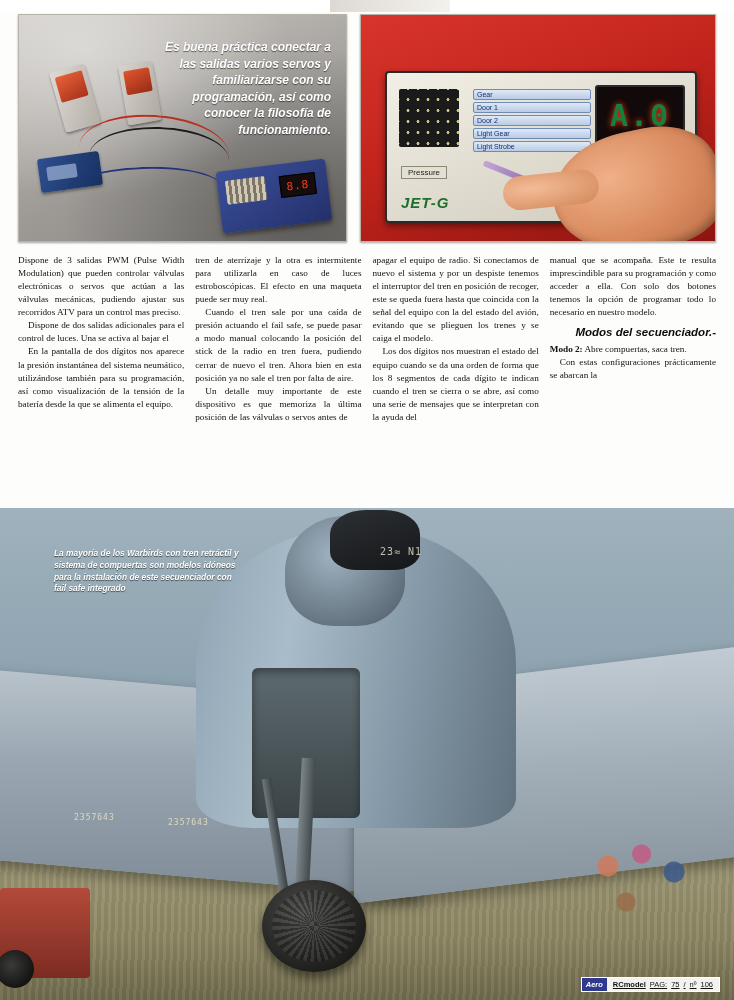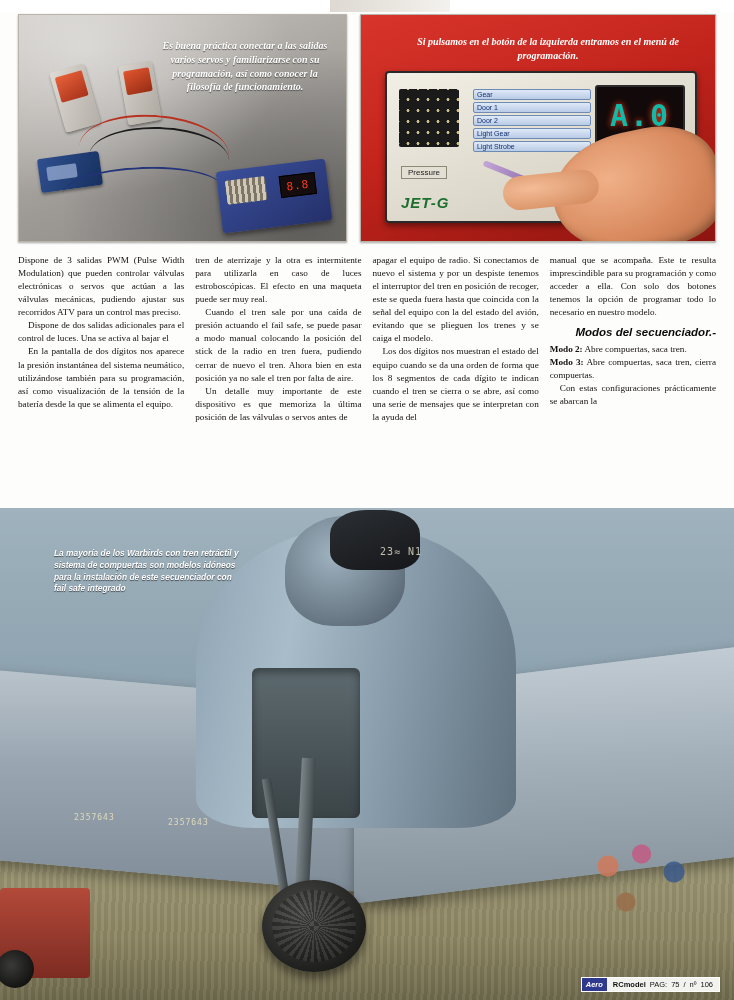--- a/index.html
+++ b/index.html
@@ -102,21 +102,21 @@
     border: 2px solid #2a2a2a;
     border-radius: 4px;
     box-shadow: 0 3px 6px rgba(0,0,0,.45);
   }
   .seq-label {
     position: absolute; right: 10px; top: 12px;
     width: 86px; height: 56px;
     background: #120a0a; border: 2px solid #2b2b2b; border-radius: 3px;
     display: flex; align-items: center; justify-content: center;
   }
-  .seq-label span { color: #14b8a6; font-family: "DejaVu Sans Mono", monospace; font-size: 30px; font-weight: bold; letter-spacing: 2px; text-shadow: 0 0 6px #ff3a1a; }
+  .seq-label span { color: #15803d; font-family: "DejaVu Sans Mono", monospace; font-size: 30px; font-weight: bold; letter-spacing: 2px; text-shadow: 0 0 6px #ff3a1a; }
   .seq-rows { position: absolute; left: 86px; top: 16px; width: 118px; }
   .seq-rows div {
     font-size: 7px; color: #10306f; background: linear-gradient(#dfe9f7,#b9cbe6);
     border: 1px solid #6d8bb5; margin-bottom: 2px; padding: 1px 3px; border-radius: 2px;
     font-family: "Liberation Sans", sans-serif;
   }
   .seq-pins { position: absolute; left: 12px; top: 16px; width: 60px; height: 58px;
     background: #1a1a1a; border-radius: 2px;
     background-image: radial-gradient(#c9bd88 1.4px, transparent 1.6px);
     background-size: 10px 11px; background-position: 4px 5px; }
@@ -141,27 +141,27 @@
   .tool {
     position: absolute; left: 120px; bottom: 62px;
     width: 70px; height: 6px;
     background: linear-gradient(90deg,#c3a5d6,#7d5fa0);
     transform: rotate(22deg);
     border-radius: 3px;
   }
 
   .caption {
     position: absolute;
-    font-family: Liberation Serif, serif;
+    font-family: Liberation Sans, sans-serif;
     font-weight: bold;
     font-style: italic;
-    font-size: 10px;
+    font-size: 12px;
     line-height: 1.38;
     color: #ffffff;
-    text-align: center;
+    text-align: right;
   }
   .caption.left-cap { left: 140px; top: 24px; width: 172px; text-shadow: 0 1px 1px rgba(0,0,0,.55); }
   .caption.right-cap { left: 34px; top: 20px; right: 14px; }
 
   
   .columns {
     position: absolute;
     top: 254px;
     left: 18px;
     right: 18px;
@@ -332,21 +332,21 @@
     font-family: "Liberation Sans", sans-serif;
     font-size: 7.5px;
     border: 1px solid #fff;
   }
   .footer .aero {
     background: #2f3a8f; color: #fff; padding: 0 4px;
     display: flex; align-items: center; font-weight: bold; font-style: italic;
   }
   .footer .info {
     background: #f2f2ee; color: #111; padding: 0 6px;
-    display: flex; align-items: center; gap: 4px;
+    display: flex; align-items: center; gap: 4px; text-decoration: underline;
   }
   .footer .info b { font-weight: bold; }
 
   .top-bleed {
     position: absolute; top: 0; left: 0; right: 0; height: 12px;
     background: #ffffff;
   }
   .masthead-ghost {
     position: absolute; top: 0; left: 330px; width: 120px; height: 12px;
     background: linear-gradient(90deg, #cfc9bf, #efece6);
@@ -394,21 +394,20 @@
         <div class="seq-label">
           <span>A.0</span>
         </div>
         <div class="seq-pressure">Pressure</div>
         <div class="seq-brand">JET-G</div>
       </div>
       <div class="tool"></div>
       <div class="hand">
         <div class="finger"></div>
       </div>
-      <div class="caption right-cap">Si pulsamos en el botón de la izquierda entramos en el menú de programación.</div>
     </div>
   </div>
 
   <div class="columns">
 
     <div class="col">
       <p class="no-indent">Dispone de 3 salidas PWM (Pulse Width Modulation) que pueden controlar válvulas electrónicas o servos que actúan a las válvulas mecánicas, pudiendo ajustar sus recorridos ATV para un control mas preciso.</p>
       <p>Dispone de dos salidas adicionales para el control de luces. Una se activa al bajar el</p>
       <p>En la pantalla de dos dígitos nos aparece la presión instantánea del sistema neumático, utilizándose también para su programación, así como visualización de la tensión de la batería desde la que se alimenta el equipo.</p>
     </div>
@@ -421,21 +420,20 @@
 
     <div class="col">
       <p class="no-indent">apagar el equipo de radio. Si conectamos de nuevo el sistema y por un despiste tenemos el interruptor del tren en posición de recoger, este se queda fuera hasta que coincida con la señal del equipo con la del estado del avión, evitando que se plieguen los trenes y se caiga el modelo.</p>
       <p>Los dos dígitos nos muestran el estado del equipo cuando se da una orden de forma que los 8 segmentos de cada dígito te indican cuando el tren se cierra o se abre, así como una serie de mensajes que se interpretan con la ayuda del</p>
     </div>
 
     <div class="col">
       <p class="no-indent">manual que se acompaña. Este te resulta imprescindible para su programación y como acceder a ella. Con solo dos botones tenemos la opción de programar todo lo necesario en nuestro modelo.</p>
       <div class="subhead">Modos del secuenciador.-</div>
       <p class="no-indent"><span class="mode-label">Modo 2:</span><span> Abre compuertas, saca tren.</span></p>
-      <p class="no-indent"><span class="mode-label">Modo 3:</span><span> Abre compuertas, saca tren, cierra compuertas.</span></p>
       <p>Con estas configuraciones prácticamente se abarcan la</p>
     </div>
 
   </div>
 
   <div class="bottom-photo">
     <div class="sky"></div>
     <div class="ground"></div>
     <div class="wing-left"></div>
     <div class="wing-right"></div>

